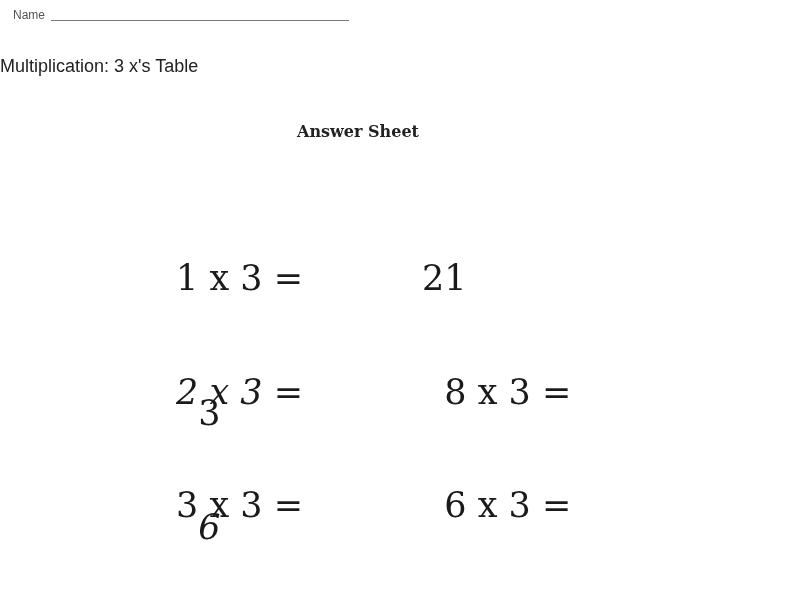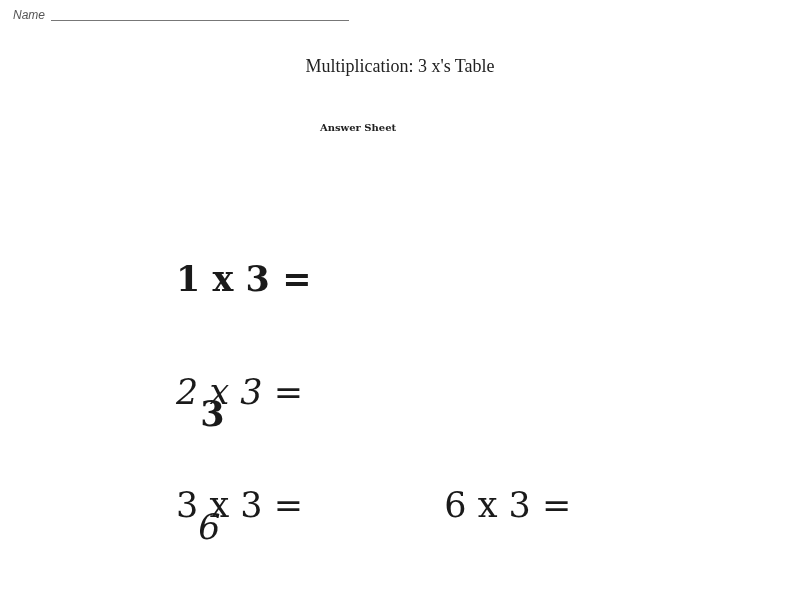--- a/index.html
+++ b/index.html
@@ -6,40 +6,40 @@
       margin: 0; padding: 0;
       width: 800px; height: 600px;
       background: #ffffff;
       overflow: hidden;
     }
     body { position: relative; color: #1a1a1a; }
     .name-row {
       position: absolute; left: 13px; top: 8px;
       display: flex; align-items: flex-end;
       font-family: "Liberation Sans", sans-serif;
-      font-size: 12px; color: #555; font-style: italic;
+      font-size: 12px; color: #555;
     }
     .name-line {
       display: inline-block;
       width: 298px; height: 0;
       border-bottom: 1.5px solid #777;
       margin-left: 6px;
       margin-bottom: 1px;
     }
     .title {
       position: absolute; left: 0; top: 56px; width: 800px;
-      text-align: center;
-      font-family: Liberation Serif, serif;
+      text-align: left;
+      font-family: Liberation Sans, sans-serif;
       font-size: 18px; color: #222;
     }
     .subtitle {
       position: absolute; left: 0; top: 122px; width: 716px;
       text-align: center;
       font-family: "DejaVu Serif", serif;
-      font-size: 10px; font-weight: bold; color: #222;
+      font-size: 16px; font-weight: bold; color: #222;
     }
     .problem {
       position: absolute;
       font-family: "DejaVu Serif", serif;
       font-size: 35px;
       line-height: 45px;
       white-space: pre;
       color: #1a1a1a;
     }
     .problem div { white-space: pre; }
@@ -48,40 +48,42 @@
 <body>
 
 <div class="name-row">
   <span>Name</span>
   <span class="name-line"></span>
 </div>
 
 <div class="title">Multiplication: 3 x's Table</div>
 <div class="subtitle">Answer Sheet</div>
 
-<div class="problem" style="left:176px; top:166px;font-weight:bold;">
+<div class="problem" style="left:176px; top:166px;">
   <div>1 x 3 =</div>
   <div>  3</div>
 </div>
 <div class="problem" style="left:176px; top:280px;font-style:italic;">
   <div>2 x 3 =</div>
   <div>  6</div>
 </div>
 <div class="problem" style="left:176px; top:393px;">
   <div>3 x 3 =</div>
   
 </div>
 <div class="problem" style="left:176px; top:507px;">
   <div>4 x 3 =</div>
   
 </div>
 
 <div class="problem" style="left:422px; top:166px;">
+  <div>21</div>
 </div>
 <div class="problem" style="left:422px; top:280px;">
+  <div>  8 x 3 =</div>
 </div>
 <div class="problem" style="left:422px; top:393px;">
   <div>  6 x 3 =</div>
   
 </div>
 <div class="problem" style="left:422px; top:507px;">
   <div>10 x 3 =</div>
   
 </div>
 

